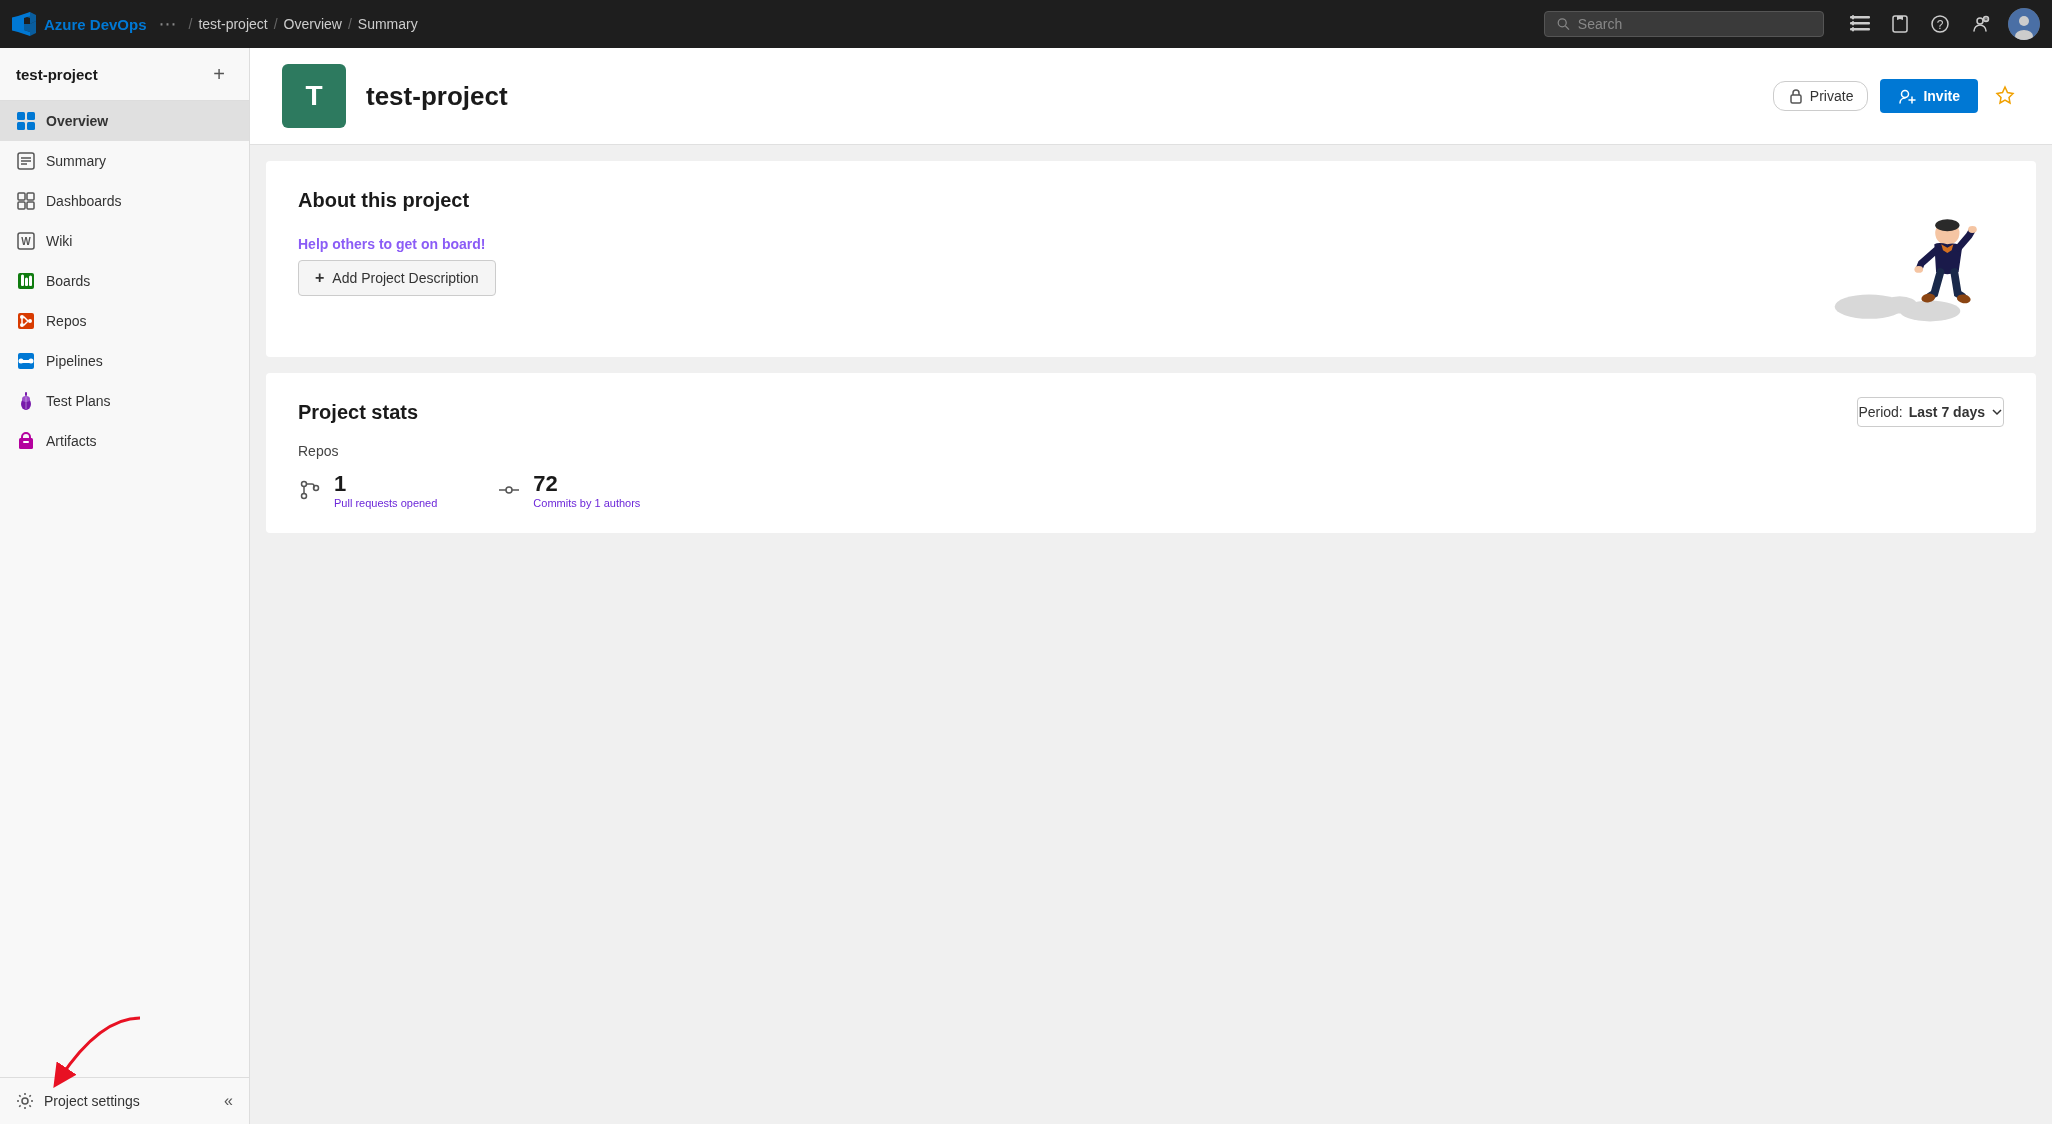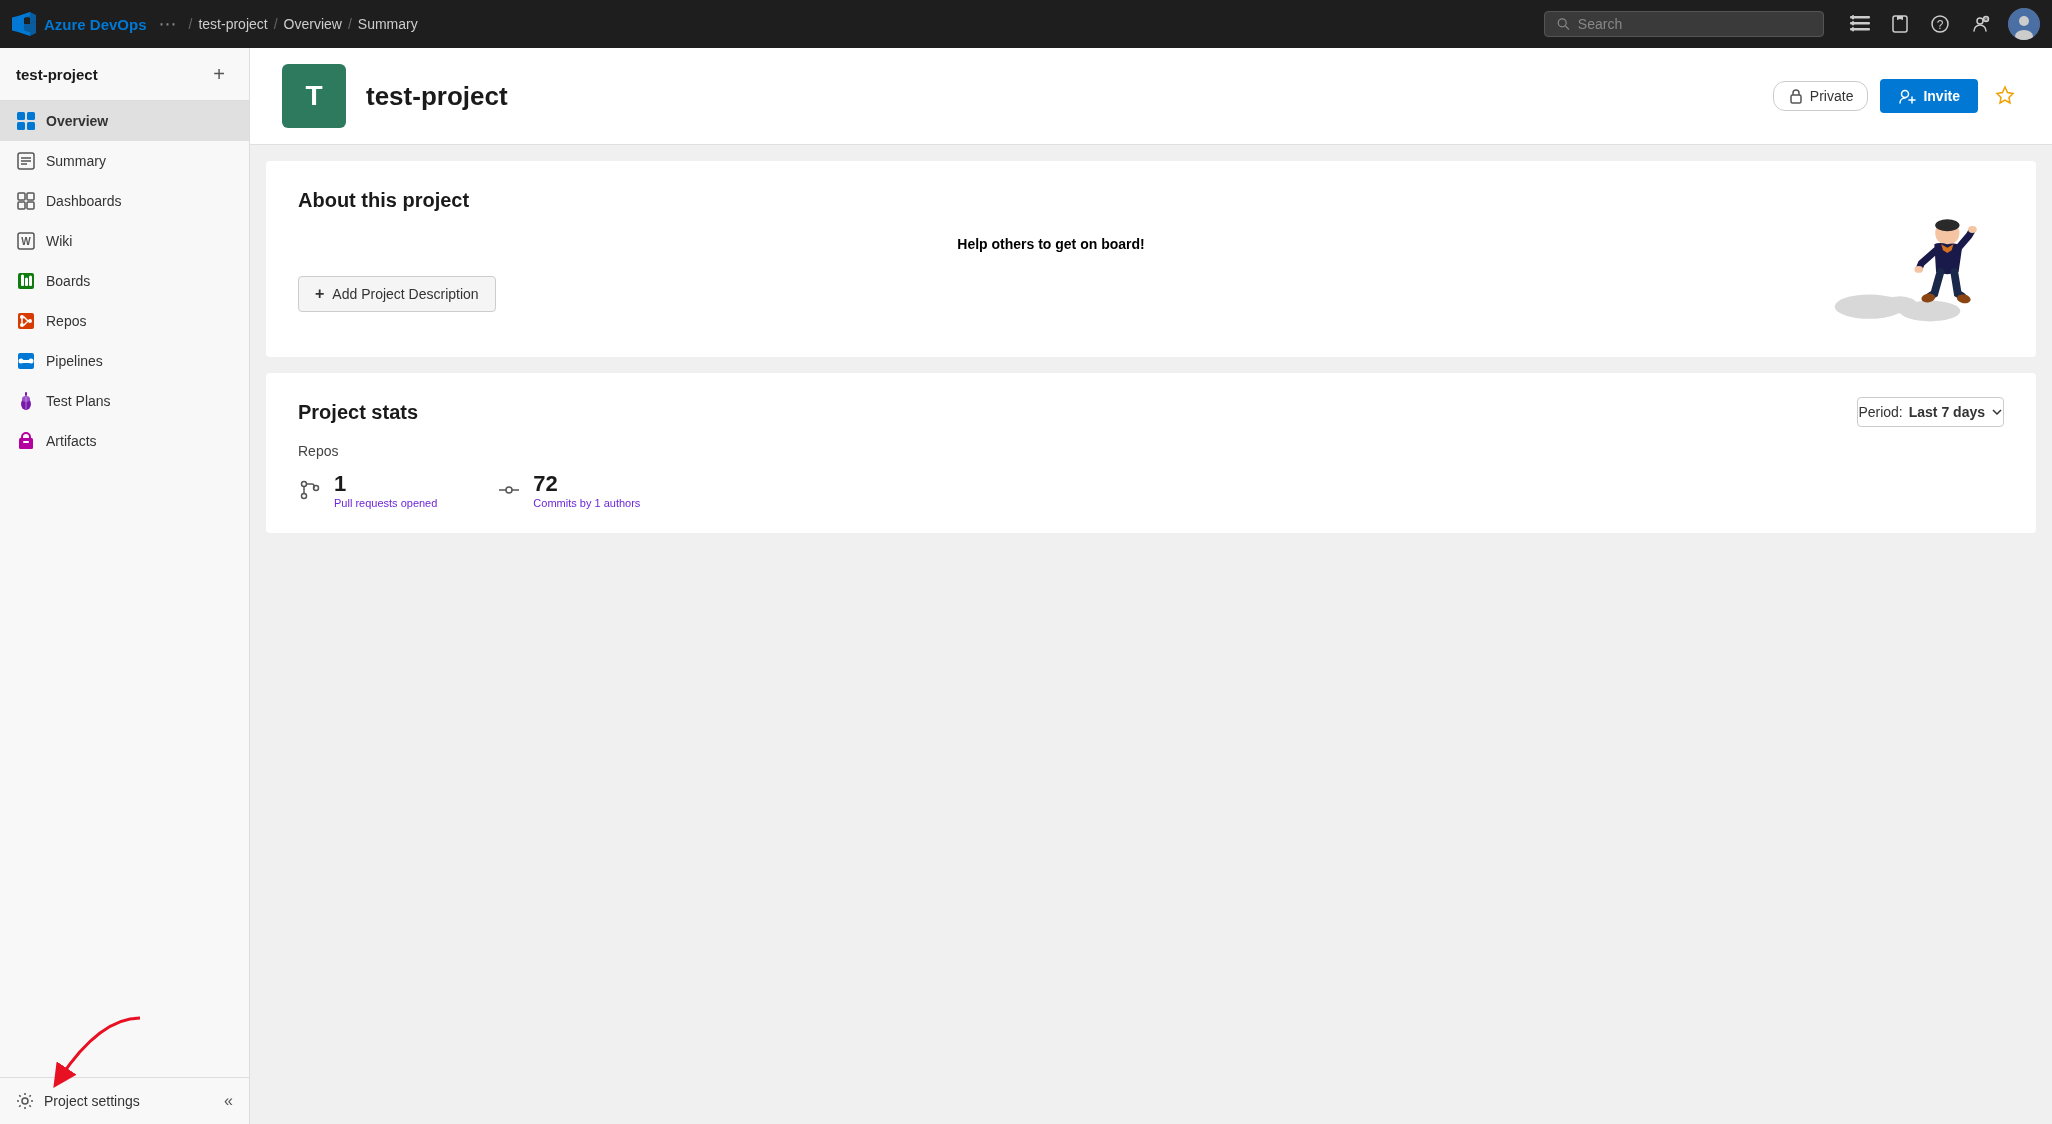--- a/index.html
+++ b/index.html
@@ -269,23 +269,22 @@
     .about-content { flex: 1; }
     .about-title {
       font-size: 20px;
       font-weight: 700;
       color: #1a1a1a;
       margin-bottom: 24px;
     }
     .about-help-title {
       font-weight: 700;
       font-size: 14px;
-      color: #000000;
-      margin-bottom: 24px;
-      text-align: center;
+      color: #8b5cf6;
+      margin-bottom: 8px;
     }
     .about-help-desc {
       font-size: 14px;
       color: #444;
       margin-bottom: 20px;
       line-height: 1.5;
     }
     .add-desc-btn {
       display: flex;
       align-items: center;

